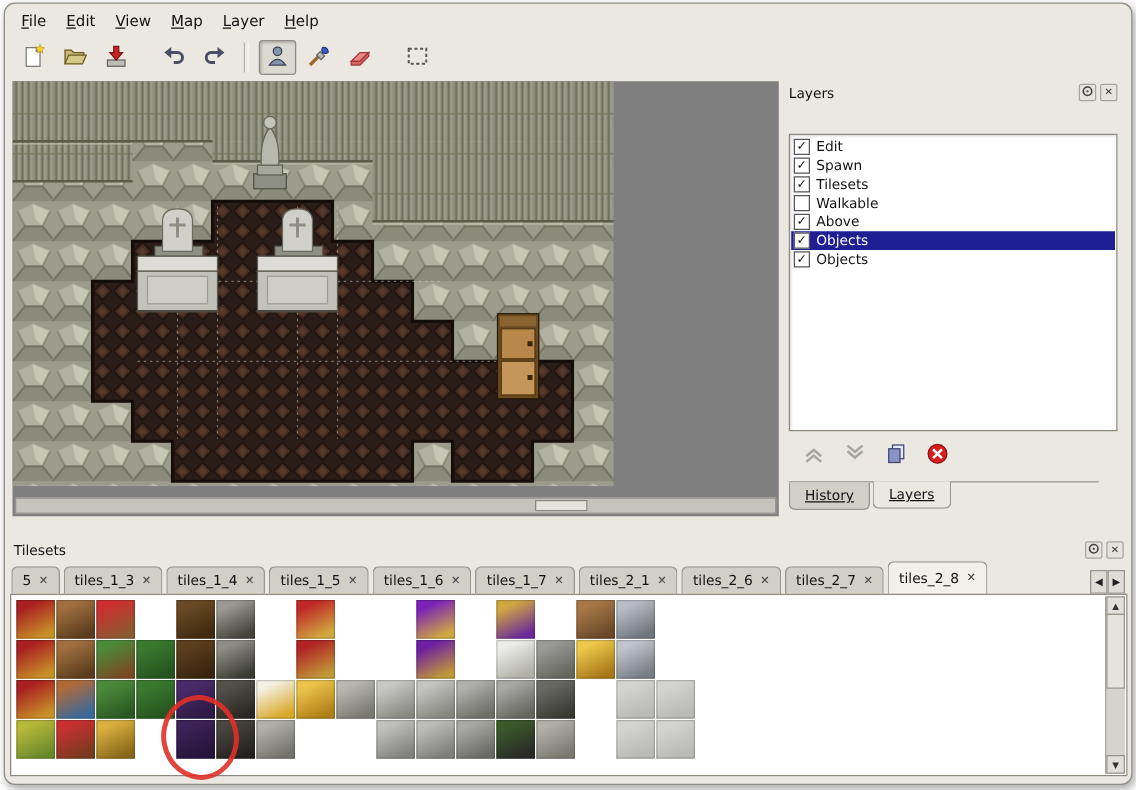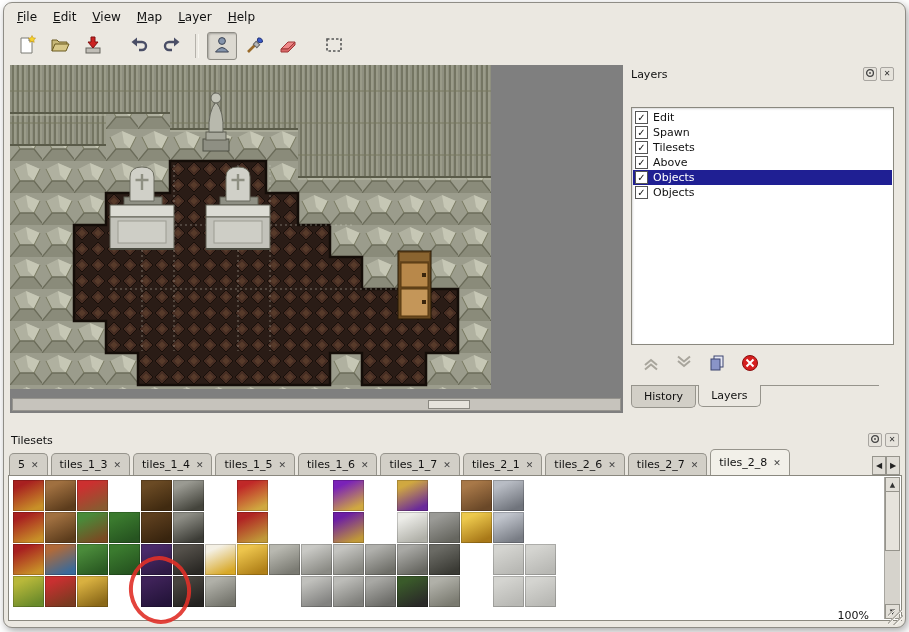--- a/index.html
+++ b/index.html
@@ -37,21 +37,21 @@
         background-image:radial-gradient(#97948c 0.8px,transparent 0.9px);background-size:3px 3px;}
   .layers-list{position:absolute;left:5px;right:5px;top:42px;height:232px;background:#fff;border:1px solid #8a887f;
         box-shadow:inset 1px 1px 2px rgba(0,0,0,.15);padding:2px 1px;overflow:hidden;}
   .layer-row{display:flex;align-items:center;gap:5px;height:15px;padding:0 2px;}
   .layer-row.selected{background:#1f1f93;color:#fff;}
   .checkbox{width:11px;height:11px;background:#fff;border:1px solid #555;font-size:10px;line-height:11px;
         text-align:center;color:#111;flex:0 0 auto;}
   .layers-actions{position:absolute;left:5px;right:5px;top:282px;height:34px;display:flex;align-items:center;
         gap:9px;padding:0 8px;}
   .abtn{width:24px;height:24px;display:flex;align-items:center;justify-content:center;background:transparent;border:none;padding:0;}
-  .layers-tabs{position:absolute;left:5px;right:20px;top:320px;height:26px;display:flex;border-top:1px solid #96948c;}
+  .layers-tabs{position:absolute;left:5px;right:20px;top:320px;height:26px;display:flex;border-top:1px solid #96948c;text-decoration:underline;}
   .btab{padding:4px 12px 4px;background:#d2cfc7;border:1px solid #96948c;border-top:none;border-radius:0 0 5px 5px;
         margin-right:2px;font-size:11px;height:13px;}
   .btab.active{background:#ebe8e1;margin-top:-1px;}
   
   .tilesets-panel{position:absolute;left:2px;top:428px;width:898px;height:192px;}
   .tileset-tabs{position:absolute;left:3px;top:18px;height:26px;display:flex;align-items:flex-end;}
   .ttab{display:flex;align-items:center;gap:6px;padding:3px 8px;background:#d2cfc7;border:1px solid #96948c;
         border-bottom:none;border-radius:5px 5px 0 0;margin-right:3px;font-size:11px;height:15px;}
   .ttab.active{background:#f2f0e9;height:19px;}
   .tabx{font-size:9px;color:#444;}
@@ -240,20 +240,24 @@
         </div>
         <div class="layer-row">
           <span class="checkbox">✓</span>
           <span class="layer-label">Spawn</span>
         </div>
         <div class="layer-row">
           <span class="checkbox">✓</span>
           <span class="layer-label">Tilesets</span>
         </div>
         <div class="layer-row">
+          <span class="checkbox"></span>
+          <span class="layer-label">Walkable</span>
+        </div>
+        <div class="layer-row">
           <span class="checkbox">✓</span>
           <span class="layer-label">Above</span>
         </div>
         <div class="layer-row selected">
           <span class="checkbox">✓</span>
           <span class="layer-label">Objects</span>
         </div>
         <div class="layer-row">
           <span class="checkbox">✓</span>
           <span class="layer-label">Objects</span>
@@ -413,18 +417,14 @@
             <span>▲</span>
           </div>
         <div class="v-thumb"></div>
         <div class="v-down">
             <span>▼</span>
           </div>
       </div>
     </div>
   </div>
 
-  <div class="statusbar">
-    <span class="zoom">100%</span>
-    <div class="grip"></div>
-  </div>
 
 </div>
 
 </body></html>

